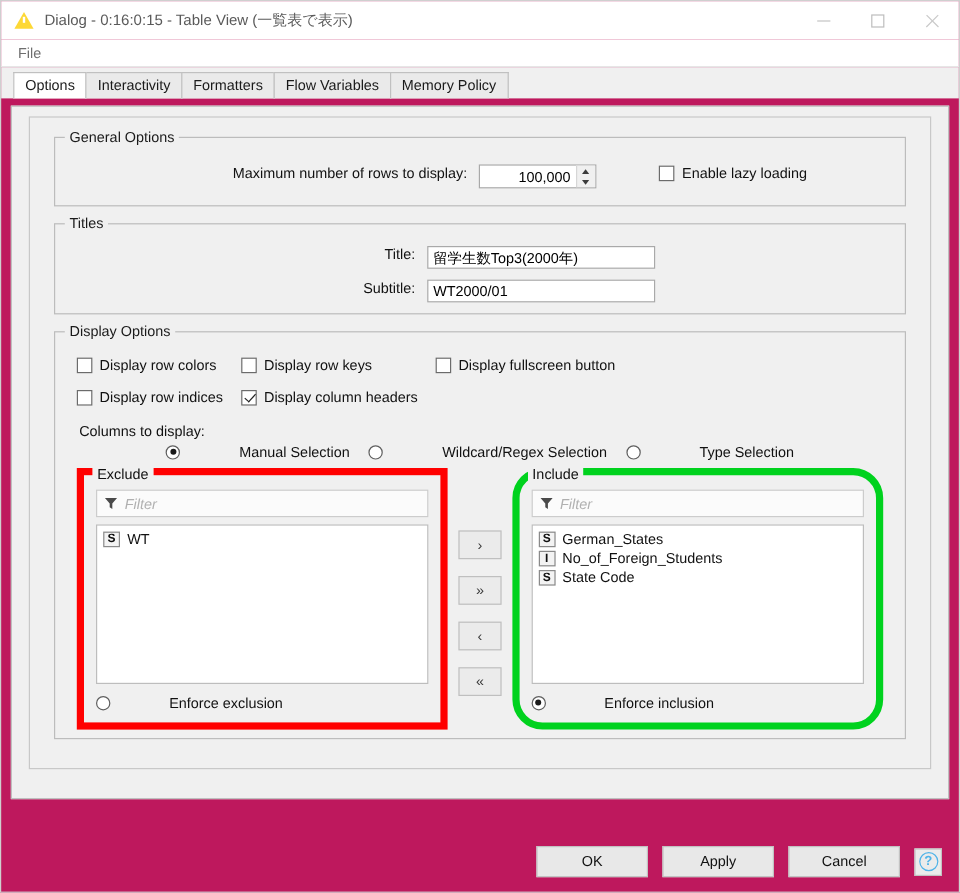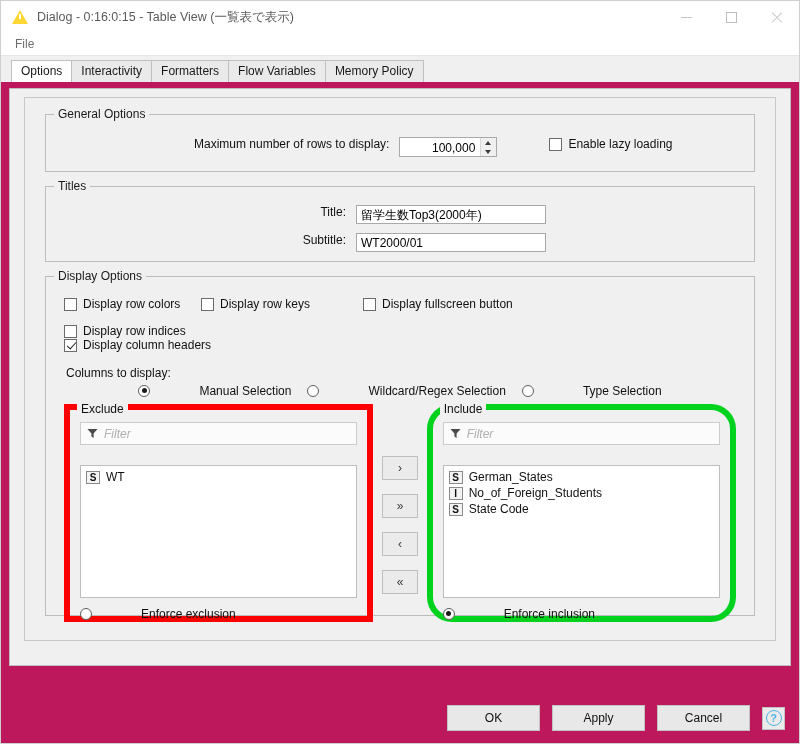--- a/index.html
+++ b/index.html
@@ -265,21 +265,21 @@
     background: #f0f0f0; padding: 0 4px;
     font-size: 12px; color: #111;
   }
   .filterbox {
     height: 23px;
     border: 1px solid #cccccc;
     background: #fbfbfb;
     display: flex; align-items: center;
     padding-left: 6px;
     box-sizing: border-box;
-    margin-bottom: 20px;
+    margin-bottom: 6px;
   }
   .funnel {
     width: 11px; height: 11px;
     margin-right: 6px;
     flex: none;
   }
   .filter-ph {
     font-size: 12px; color: #b0b0b0; font-style: italic;
   }
   .listbox {
@@ -441,21 +441,21 @@
           <div class="cbwrap" style="width:162px;">
             <span class="cb"></span>
             <span>Display row keys</span>
           </div>
           <div class="cbwrap">
             <span class="cb"></span>
             <span>Display fullscreen button</span>
           </div>
         </div>
 
-        <div class="row" style="margin-top:13px;padding-left:8px;flex-direction:column;">
+        <div class="row" style="margin-top:13px;padding-left:8px;">
           <div class="cbwrap" style="width:137px;">
             <span class="cb"></span>
             <span>Display row indices</span>
           </div>
           <div class="cbwrap">
             <span class="cb checked"></span>
             <span>Display column headers</span>
           </div>
         </div>
 

